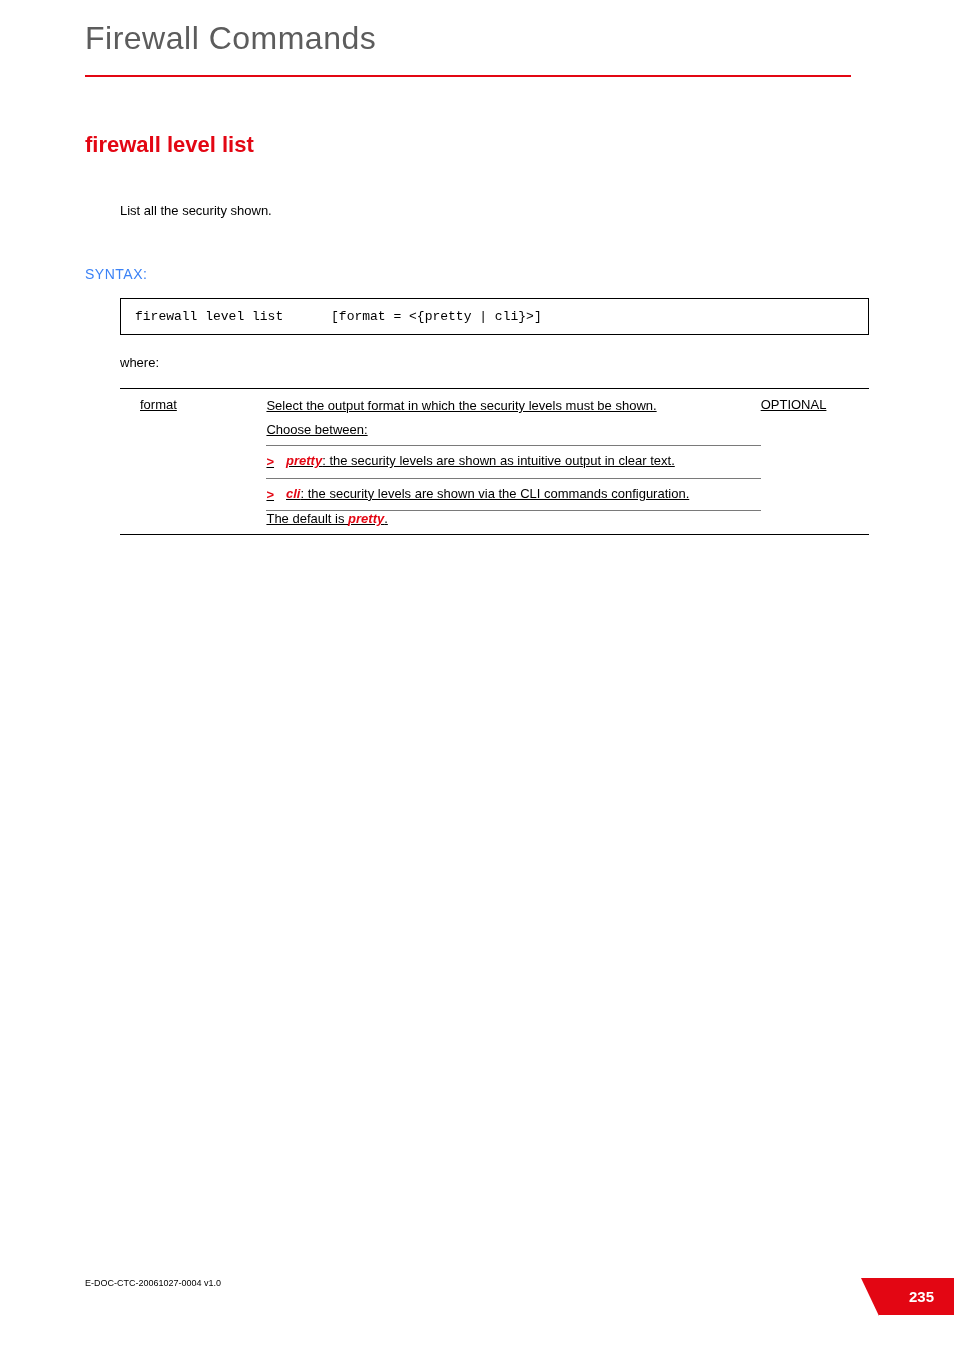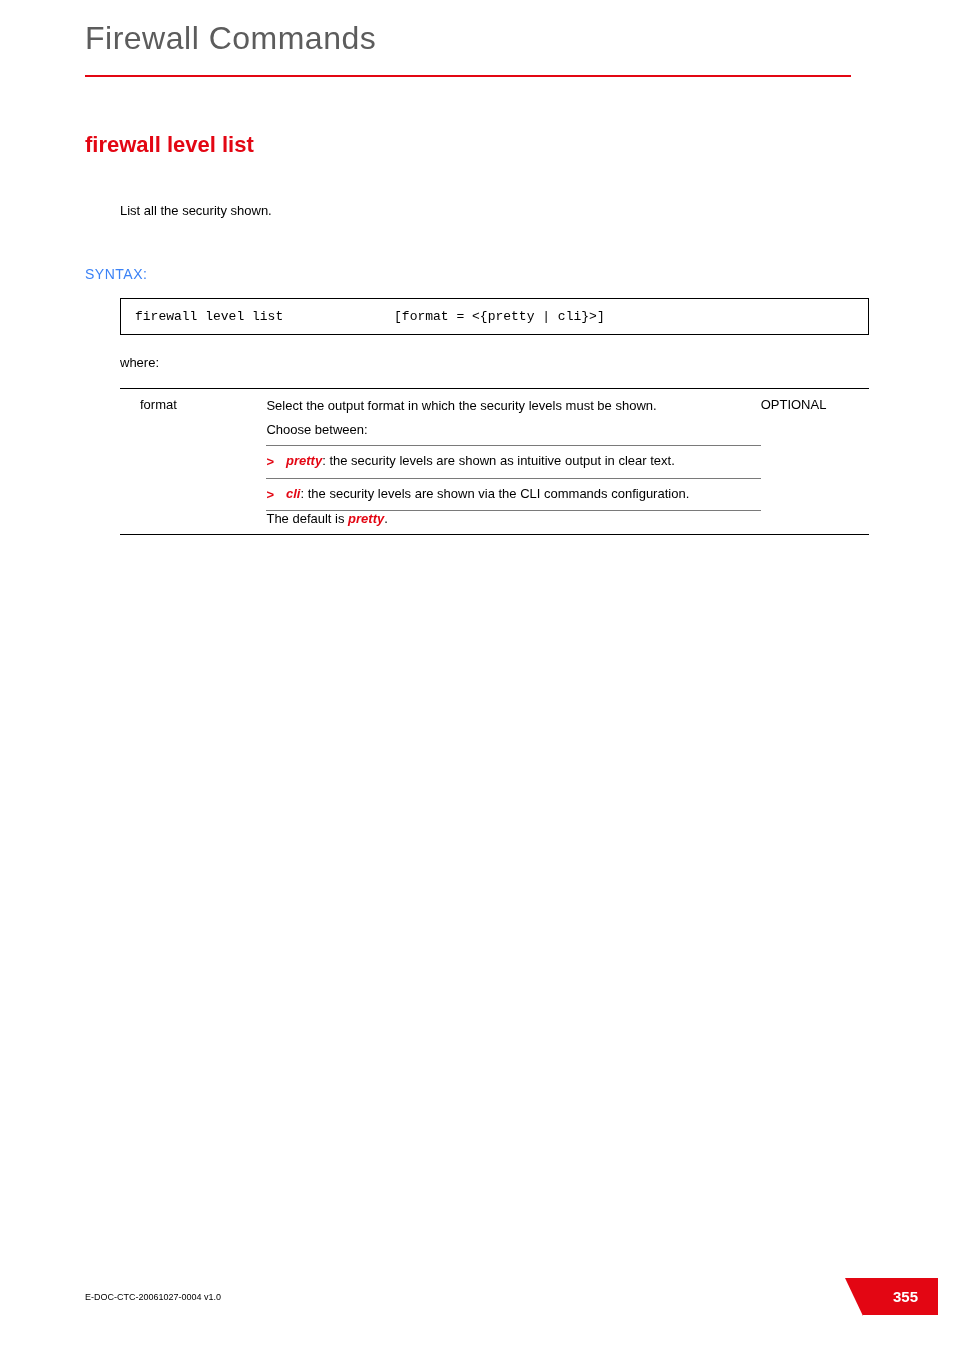--- a/index.html
+++ b/index.html
@@ -58,21 +58,21 @@
       margin-bottom: 20px;
       font-family: "Courier New", monospace;
       font-size: 13px;
       color: #000000;
     }
     .code-cmd {
       display: inline-block;
     }
     .code-args {
       display: inline-block;
-      margin-left: 103px;
+      margin-left: 40px;
     }
     .where-label {
       font-size: 13px;
       color: #000000;
       margin-left: 35px;
       margin-bottom: 18px;
       margin-top: 16px;
     }
     .param-table {
       margin-left: 35px;
@@ -86,20 +86,21 @@
       color: #000000;
     }
     .param-table td:first-child {
       padding-left: 20px;
     }
     .param-table tr:first-child td {
       border-top: 1px solid #000000;
     }
     .param-table tr:last-child td {
       border-bottom: 1px solid #000000;
+      text-decoration: underline;
     }
     .col-name {
       width: 150px;
     }
     .col-desc {
       width: 510px;
     }
     .col-opt {
       width: 110px;
     }
@@ -138,24 +139,24 @@
     }
     .default-line {
       border-top: 1px solid #7a7a7a;
       padding-top: 0;
       margin-top: 0;
     }
     .footer {
       position: absolute;
       bottom: 35px;
       left: 0;
-      right: 16px;
+      right: 0;
       padding: 0 0 0 85px;
       display: flex;
-      align-items: center;
+      align-items: flex-start;
       justify-content: space-between;
     }
     .footer-doc {
       font-size: 9px;
       color: #000000;
     }
     .page-number-badge {
       background: #e30613;
       color: #ffffff;
       font-size: 15px;
@@ -223,14 +224,14 @@
         </div>
       </td>
       <td class="col-opt">OPTIONAL</td>
     </tr>
   </tbody>
     </table>
 </div>
 
 <div class="footer">
   <span class="footer-doc">E-DOC-CTC-20061027-0004 v1.0</span>
-  <span class="page-number-badge">355</span>
+  <span class="page-number-badge">235</span>
 </div>
 
 </body></html>

